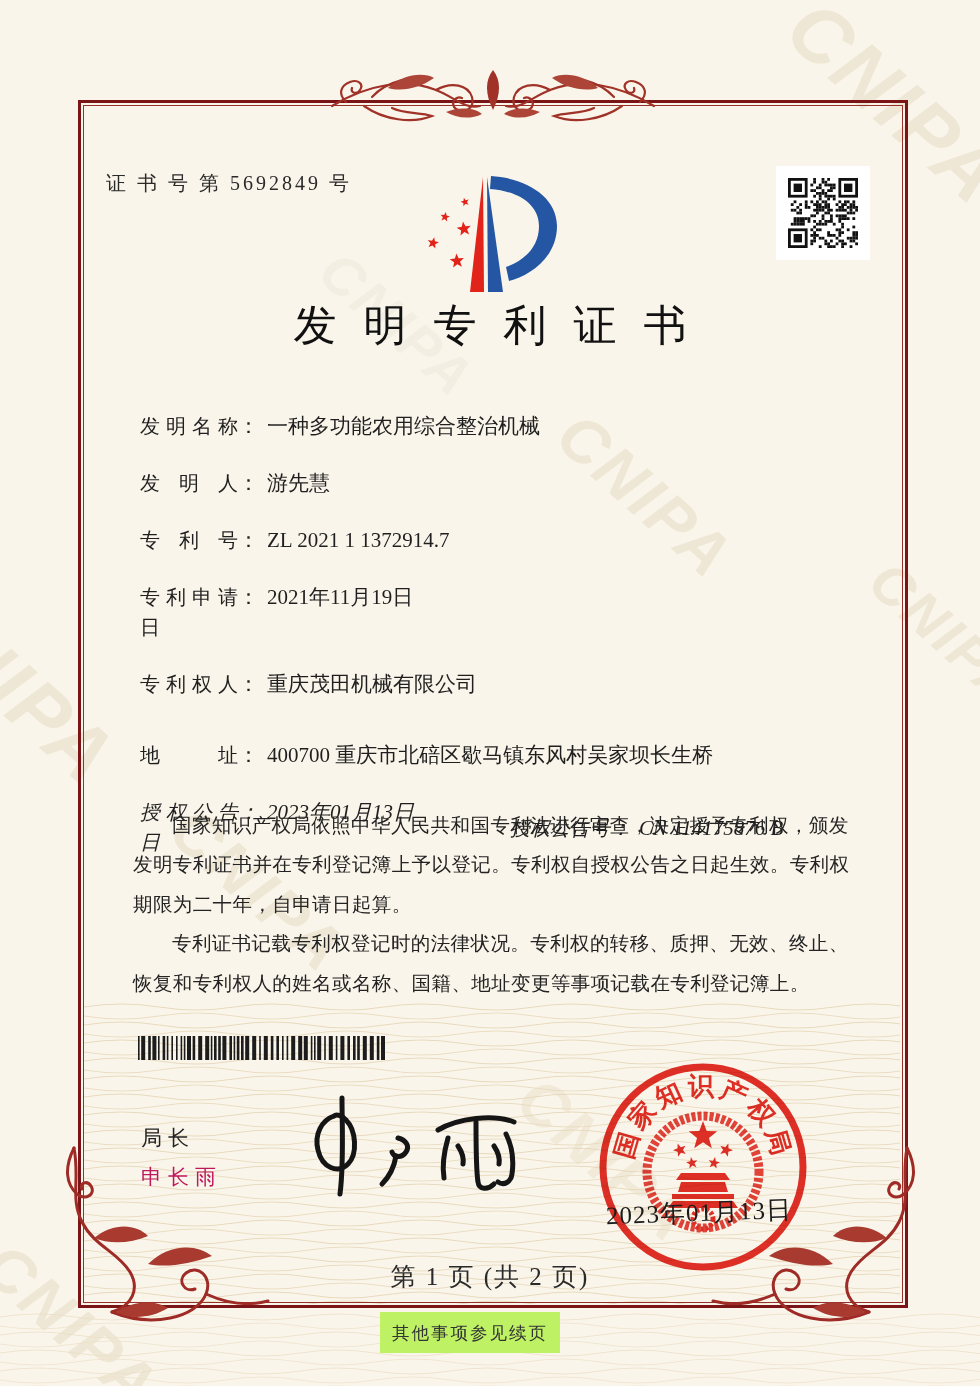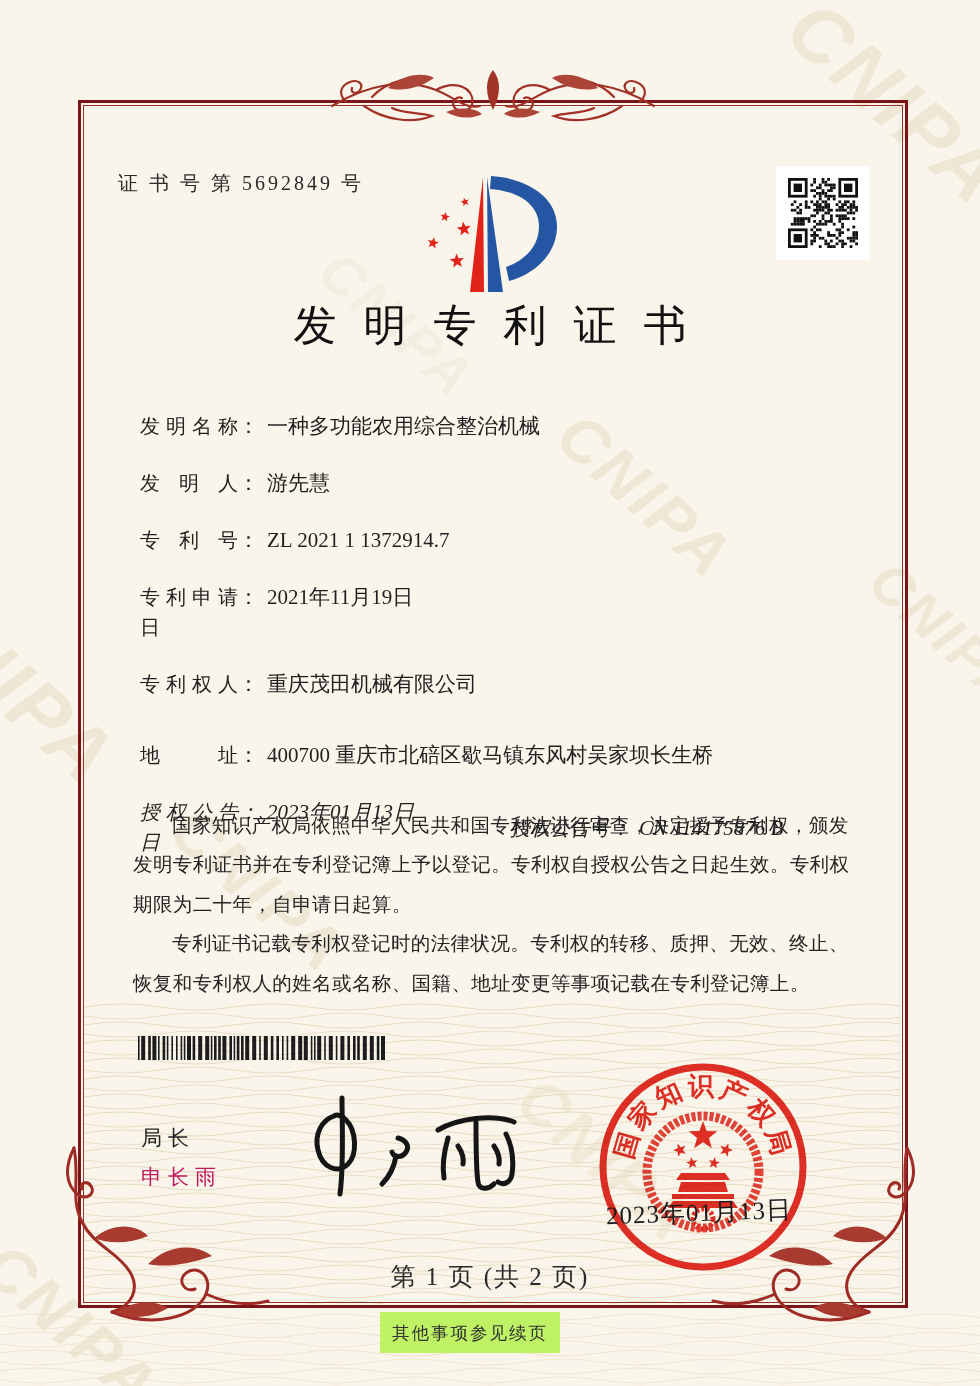--- a/index.html
+++ b/index.html
@@ -22,21 +22,21 @@
   .waves{position:absolute;z-index:2;pointer-events:none;}
   
   .frame{
     position:absolute;left:78px;top:100px;width:824px;height:1202px;
     border:3px solid #7a1416;z-index:3;
   }
   .frame-inner{position:absolute;inset:2px;border:1px solid #96312c;}
   .ornament{position:absolute;z-index:4;pointer-events:none;}
   
   .cert-no{
-    position:absolute;left:118px;top:170px;z-index:5;
+    position:absolute;left:106px;top:170px;z-index:5;
     font-size:20px;letter-spacing:3px;color:#2a2a2a;
   }
   .logo{position:absolute;left:421px;top:160px;z-index:5;}
   .qr-box{
     position:absolute;left:776px;top:166px;width:94px;height:94px;
     background:#fff;z-index:5;
   }
   .qr-box svg{position:absolute;left:12px;top:12px;}
   .title{
     position:absolute;left:78px;top:297px;width:824px;z-index:5;

